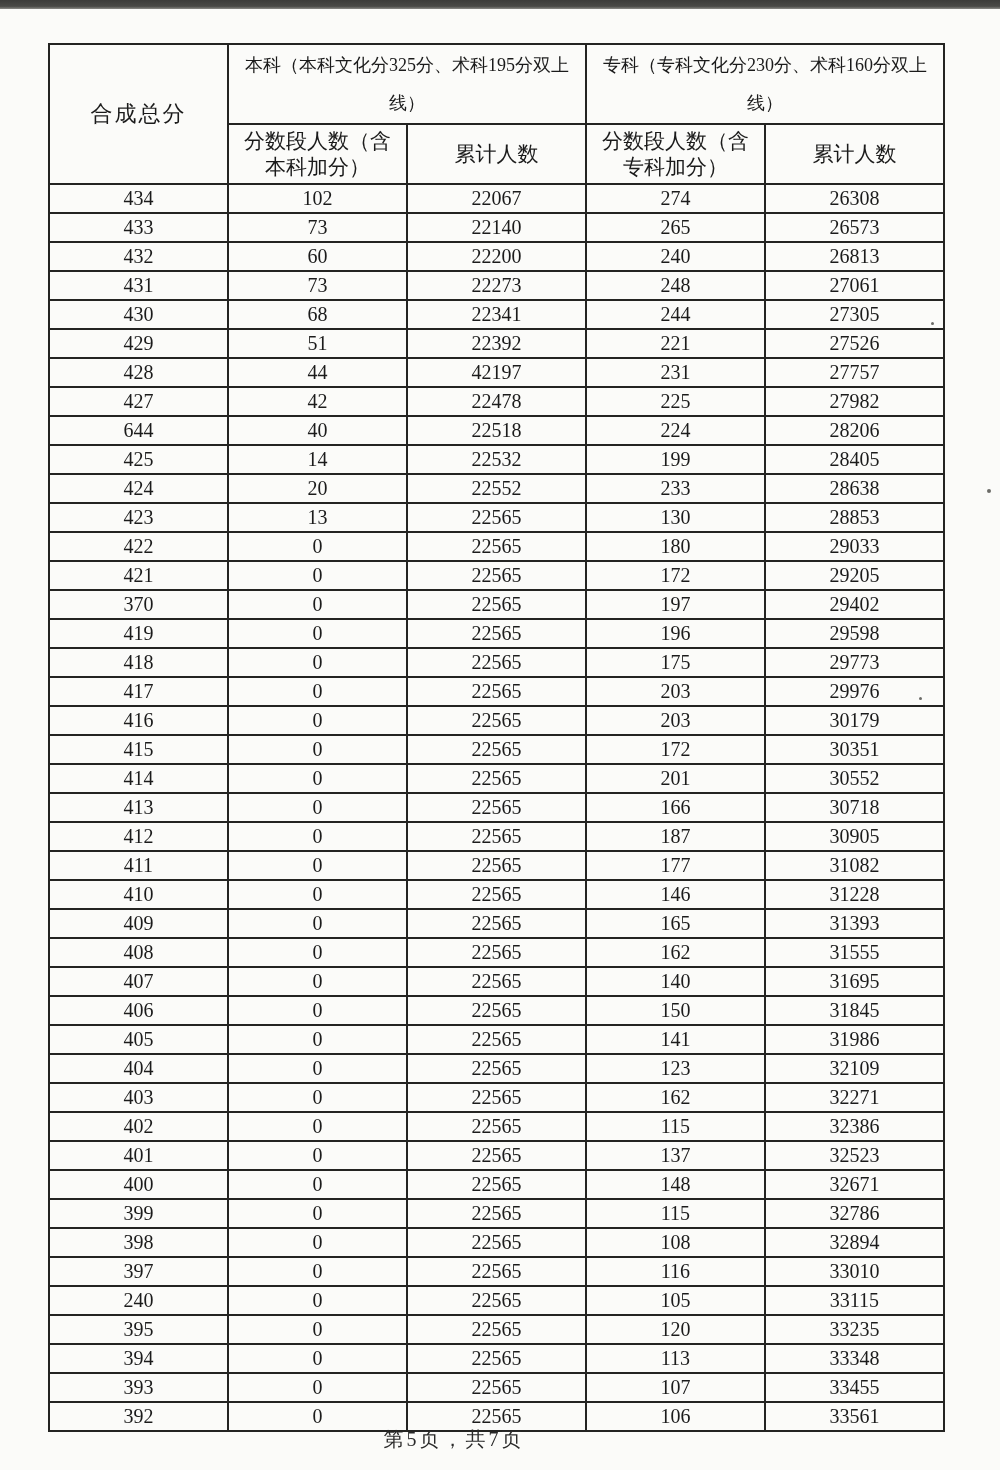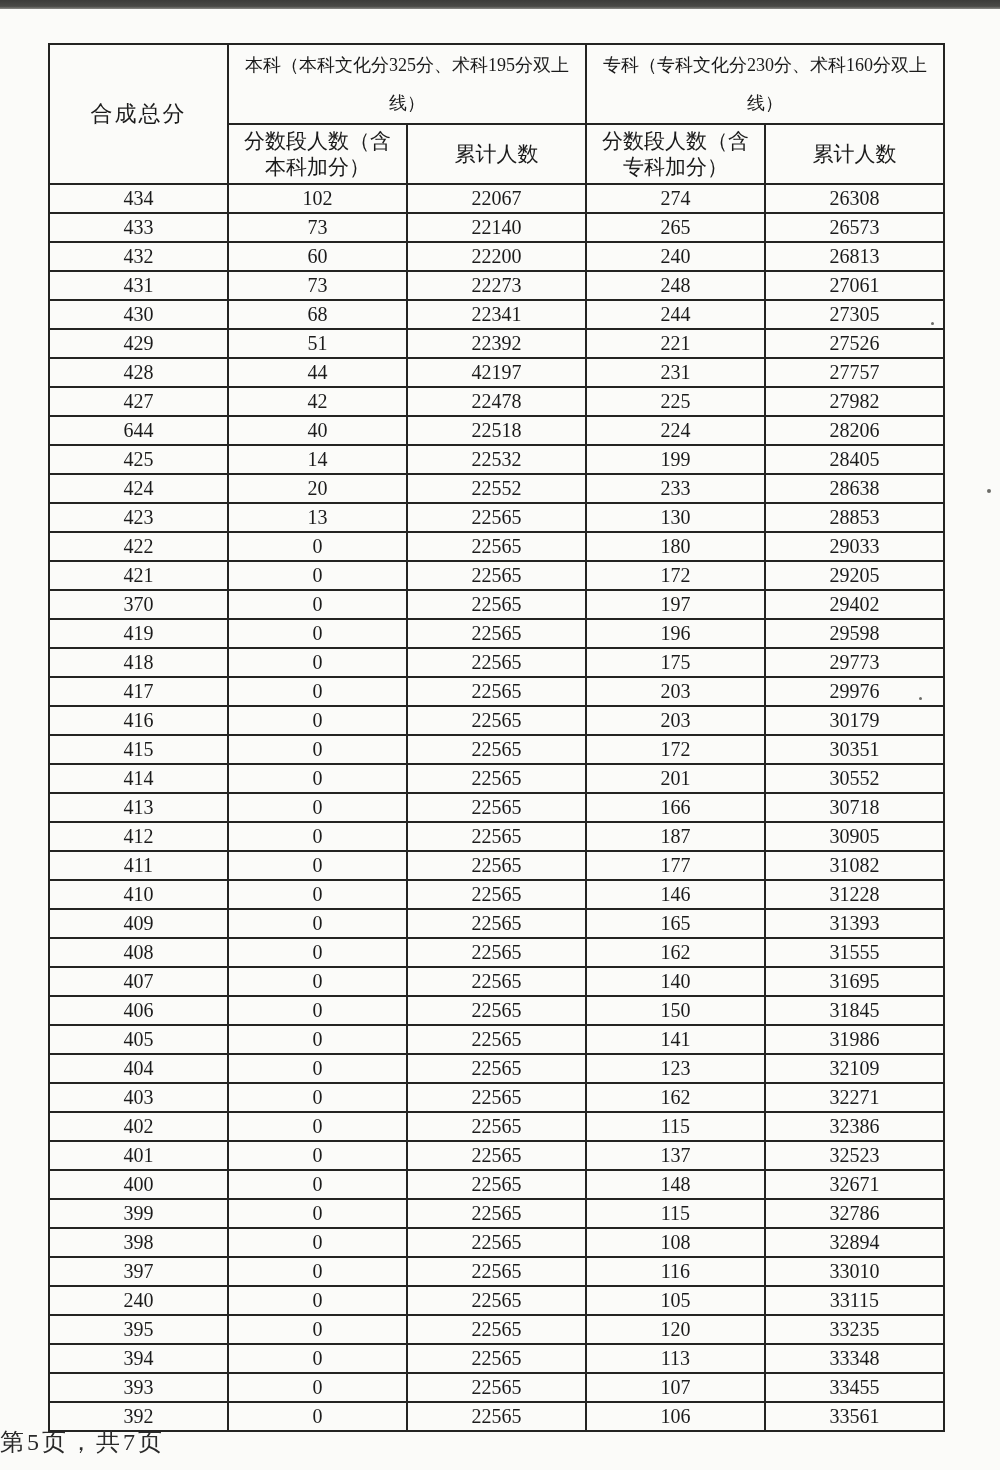--- a/index.html
+++ b/index.html
@@ -60,21 +60,22 @@
     height: 27px;
     font-size: 20px;
     line-height: 27px;
     white-space: nowrap;
   }
   .page-footer {
     position: absolute;
     top: 1426px;
     left: 0;
     width: 908px;
-    font-size: 24px;
+    text-align: center;
+    font-size: 20px;
     letter-spacing: 3px;
     color: #2a2a2a;
   }
   .speck {
     position: absolute;
     background: #6c6c68;
     border-radius: 50%;
   }
   .speck.s1 { left: 987px; top: 489px; width: 4px; height: 4px; }
   .speck.s2 { left: 931px; top: 322px; width: 3px; height: 3px; }

